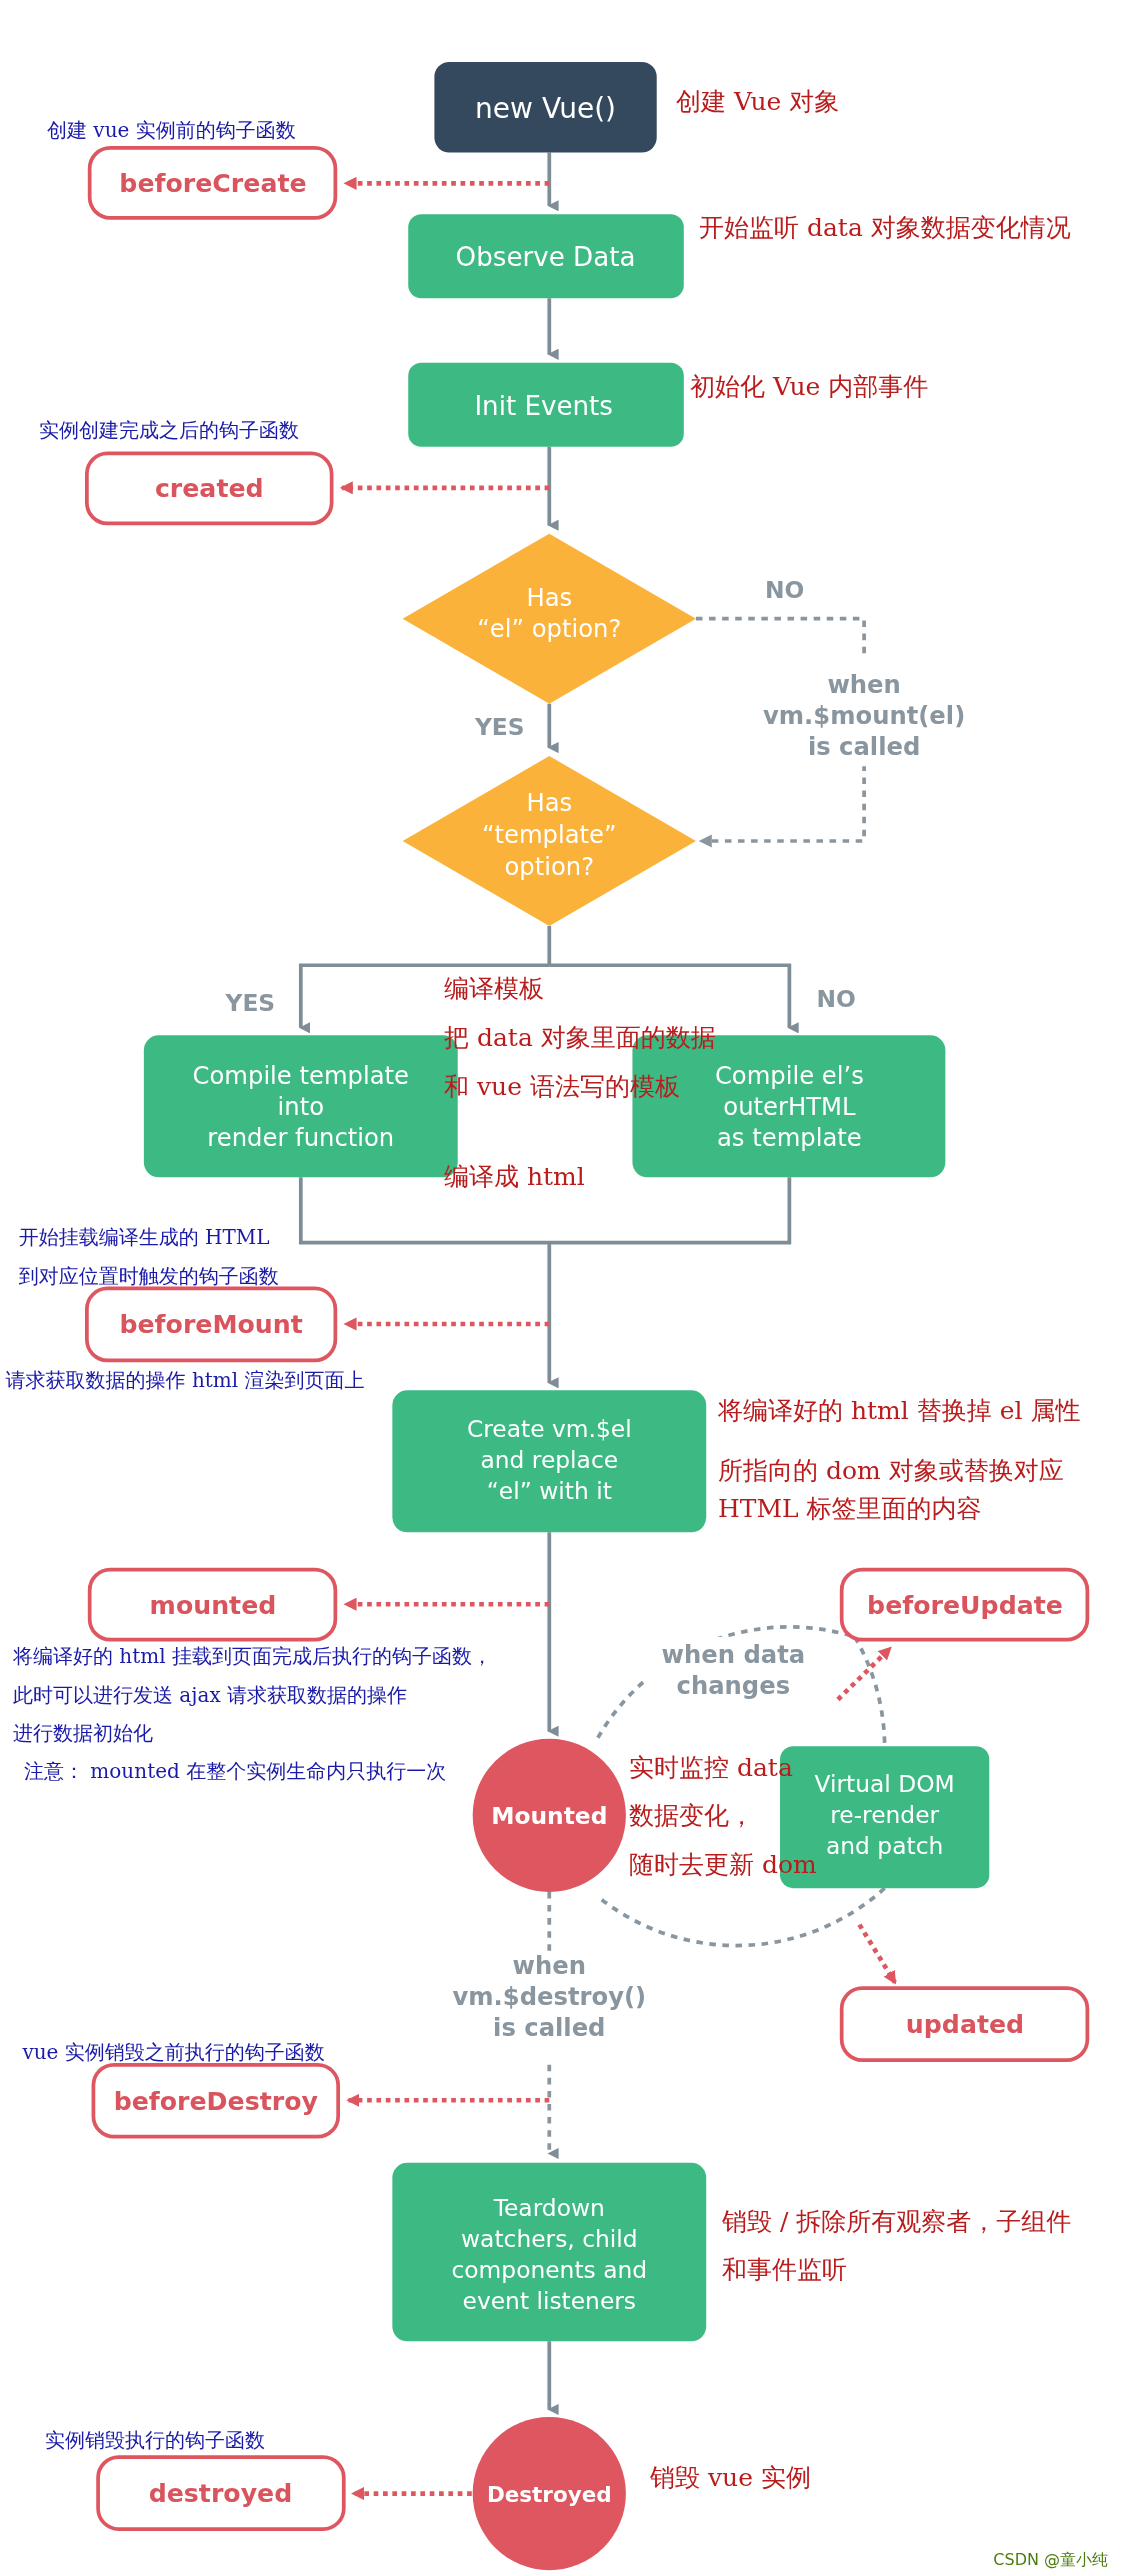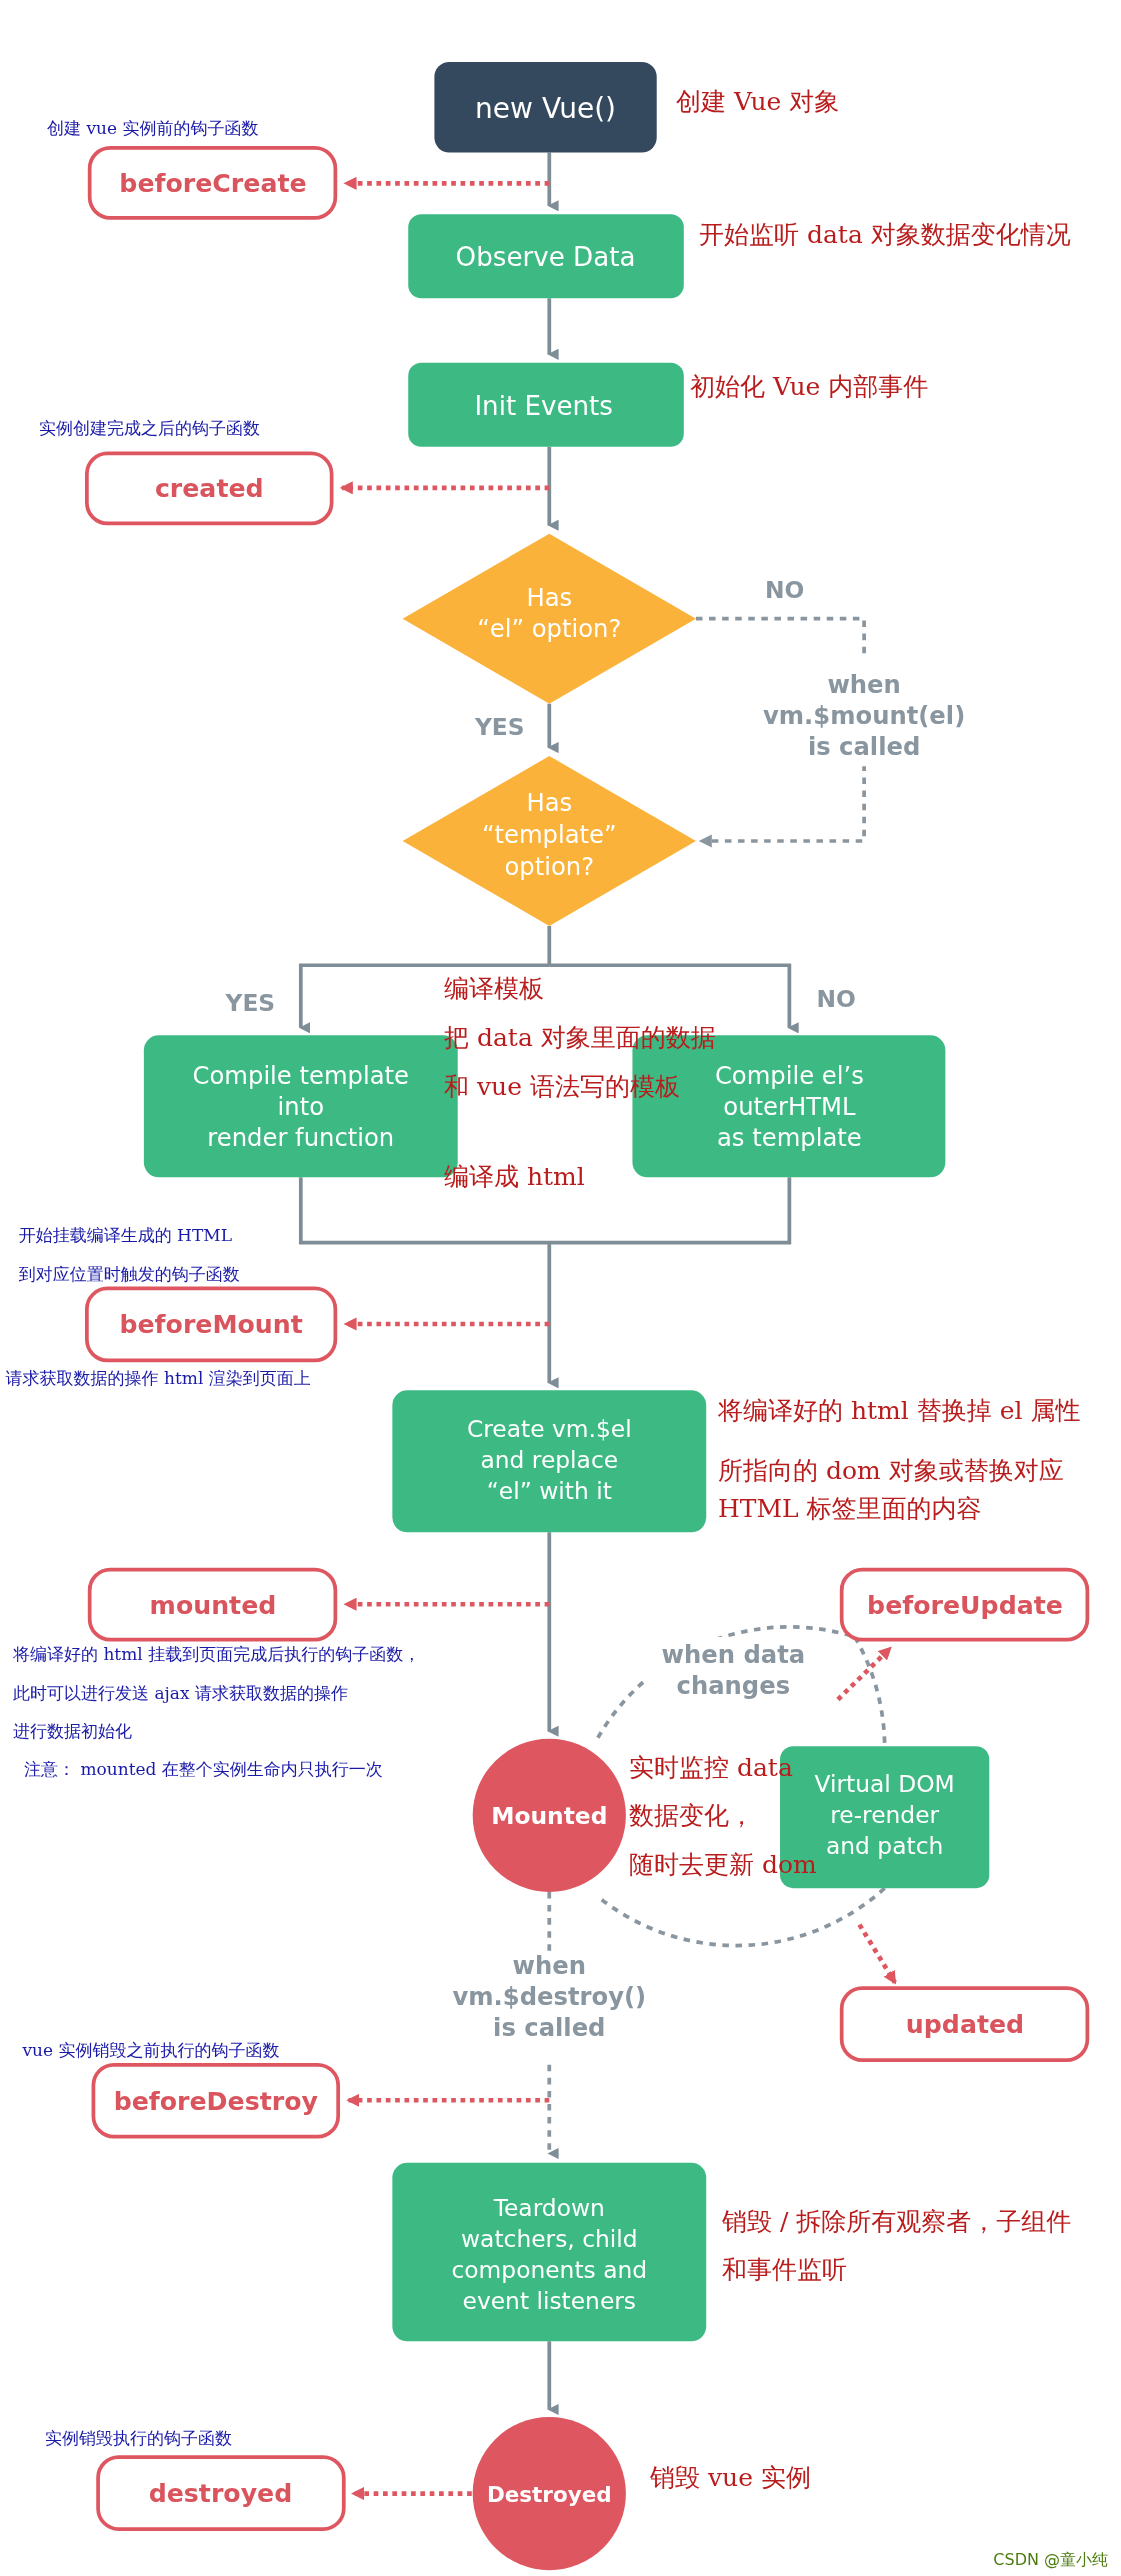--- a/index.html
+++ b/index.html
@@ -4,21 +4,21 @@
 <style>
   html, body { margin:0; padding:0; background:#ffffff; }
   body { width:1121px; height:2576px; position:relative; overflow:hidden;
          font-family:"DejaVu Sans", sans-serif; }
   #diagram { position:absolute; left:0; top:0; }
   .node-text { font-family:"DejaVu Sans", sans-serif; fill:#ffffff; text-anchor:middle; }
   .hook-text { font-family:"DejaVu Sans", sans-serif; font-weight:bold; fill:#d9545c; text-anchor:middle; }
   .gray-text { font-family:"DejaVu Sans", sans-serif; font-weight:bold; fill:#8a969f; text-anchor:middle; }
   .note { position:absolute; font-family:"DejaVu Serif", serif; white-space:nowrap; line-height:1; }
   .note-red { color:#b91c1c; font-size:25px; }
-  .note-blue { color:#1a1aa8; font-size:17px; }
+  .note-blue { color:#1a1aa8; font-size:20px; }
   .watermark { position:absolute; right:13px; bottom:5px; font-family:"DejaVu Sans", sans-serif;
                font-size:16px; color:#4d7c0f; }
 </style>
 </head>
 <body>
 
 <svg id="diagram" width="1121" height="2576" viewBox="0 0 1200 2757" xmlns="http://www.w3.org/2000/svg">
   <defs>
     <marker id="arrow-gray" markerWidth="12" markerHeight="12" refX="6" refY="10" orient="auto-start-reverse" markerUnits="userSpaceOnUse">
       <path d="M0,0 L12,0 L6,12 z" fill="#7f8d97"></path>
@@ -177,21 +177,21 @@
   <rect x="690" y="1752" width="190" height="80" fill="#ffffff"></rect>
   <text class="gray-text" x="785" y="1780" font-size="26">when data</text>
   <text class="gray-text" x="785" y="1813" font-size="26">changes</text>
   <text class="gray-text" x="588" y="2113" font-size="26">when</text>
   <text class="gray-text" x="588" y="2146" font-size="26">vm.$destroy()</text>
   <text class="gray-text" x="588" y="2179" font-size="26">is called</text>
 </svg>
 
 <div class="note note-red" style="left:676px; top:89px;">创建 Vue 对象</div>
 <div class="note note-blue" style="left:47px; top:120px;">创建 vue 实例前的钩子函数</div>
-<div class="note note-red" style="left:699px; top:222px;">开始监听 data 对象数据变化情况</div>
+<div class="note note-red" style="left:699px; top:215px;">开始监听 data 对象数据变化情况</div>
 <div class="note note-red" style="left:690px; top:374px;">初始化 Vue 内部事件</div>
 <div class="note note-blue" style="left:39px; top:420px;">实例创建完成之后的钩子函数</div>
 
 <div class="note note-red" style="left:444px; top:976px;">编译模板</div>
 <div class="note note-red" style="left:444px; top:1025px;">把 data 对象里面的数据</div>
 <div class="note note-red" style="left:444px; top:1074px;">和 vue 语法写的模板</div>
 <div class="note note-red" style="left:444px; top:1164px;">编译成 html</div>
 
 <div class="note note-blue" style="left:18.7px; top:1227px;">开始挂载编译生成的 HTML</div>
 <div class="note note-blue" style="left:18.7px; top:1266px;">到对应位置时触发的钩子函数</div>

